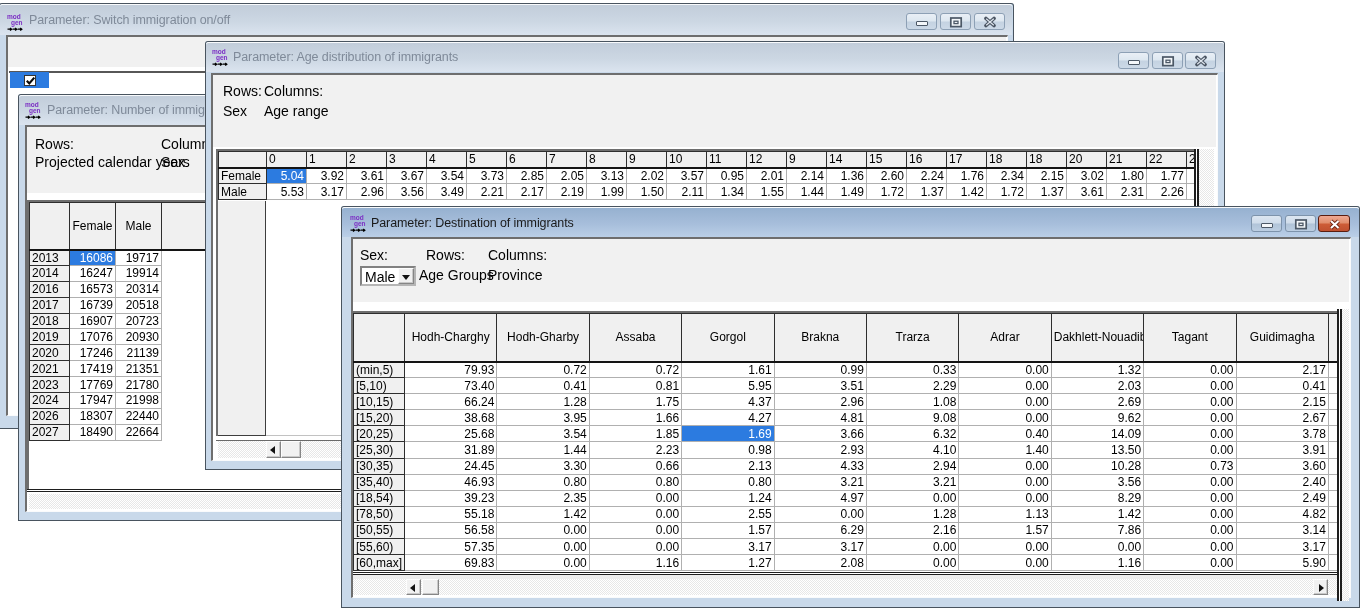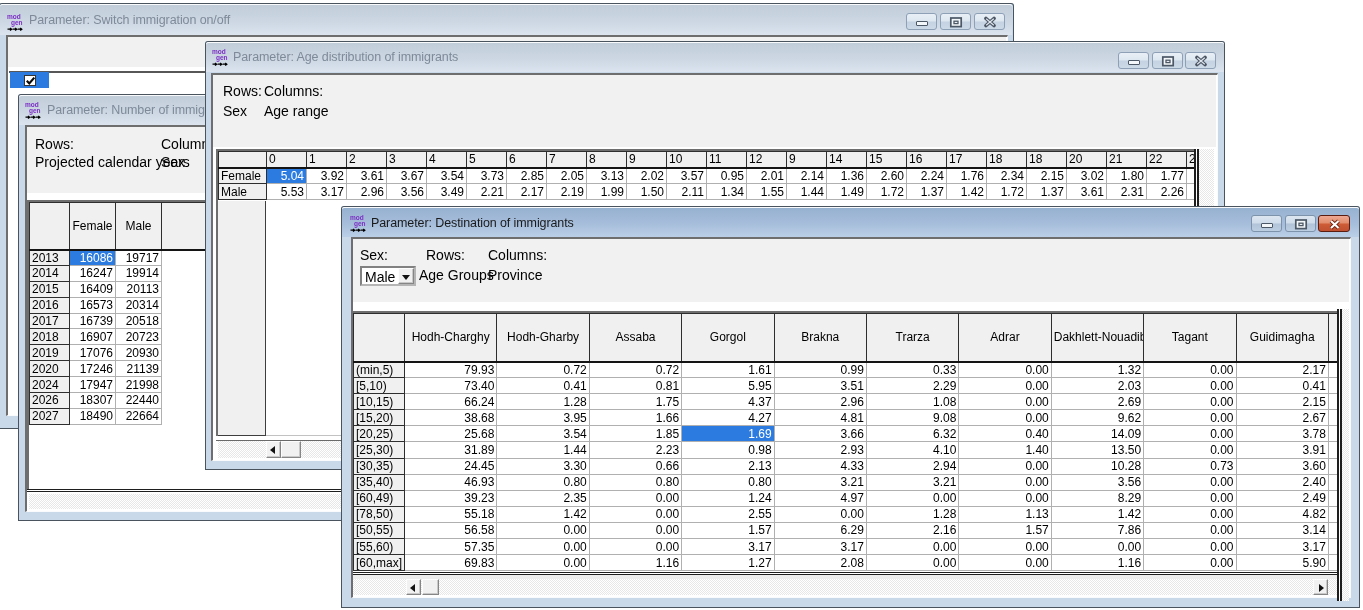--- a/index.html
+++ b/index.html
@@ -109,26 +109,20 @@
             <td>19717</td>
             <td class="nb"></td>
           </tr>
       <tr style="height:15.9px">
             <td class="rh">2014</td>
             <td>16247</td>
             <td>19914</td>
             <td class="nb"></td>
           </tr>
       <tr style="height:15.9px">
-            <td class="rh">2015</td>
-            <td>16409</td>
-            <td>20113</td>
-            <td class="nb"></td>
-          </tr>
-      <tr style="height:15.9px">
             <td class="rh">2016</td>
             <td>16573</td>
             <td>20314</td>
             <td class="nb"></td>
           </tr>
       <tr style="height:15.9px">
             <td class="rh">2017</td>
             <td>16739</td>
             <td>20518</td>
             <td class="nb"></td>
@@ -142,20 +136,32 @@
       <tr style="height:15.9px">
             <td class="rh">2019</td>
             <td>17076</td>
             <td>20930</td>
             <td class="nb"></td>
           </tr>
       <tr style="height:15.9px">
             <td class="rh">2020</td>
             <td>17246</td>
             <td>21139</td>
+            <td class="nb"></td>
+          </tr>
+      <tr style="height:15.9px">
+            <td class="rh">2021</td>
+            <td>17419</td>
+            <td>21351</td>
+            <td class="nb"></td>
+          </tr>
+      <tr style="height:15.9px">
+            <td class="rh">2023</td>
+            <td>17769</td>
+            <td>21780</td>
             <td class="nb"></td>
           </tr>
       <tr style="height:15.9px">
             <td class="rh">2024</td>
             <td>17947</td>
             <td>21998</td>
             <td class="nb"></td>
           </tr>
       <tr style="height:15.9px">
             <td class="rh">2026</td>
@@ -503,21 +509,21 @@
             <td>0.80</td>
             <td>3.21</td>
             <td>3.21</td>
             <td>0.00</td>
             <td>3.56</td>
             <td>0.00</td>
             <td>2.40</td>
             <td></td>
           </tr>
       <tr style="height:16.1px">
-            <td class="rh">[60,49)</td>
+            <td class="rh">[18,54)</td>
             <td>39.23</td>
             <td>2.35</td>
             <td>0.00</td>
             <td>1.24</td>
             <td>4.97</td>
             <td>0.00</td>
             <td>0.00</td>
             <td>8.29</td>
             <td>0.00</td>
             <td>2.49</td>

